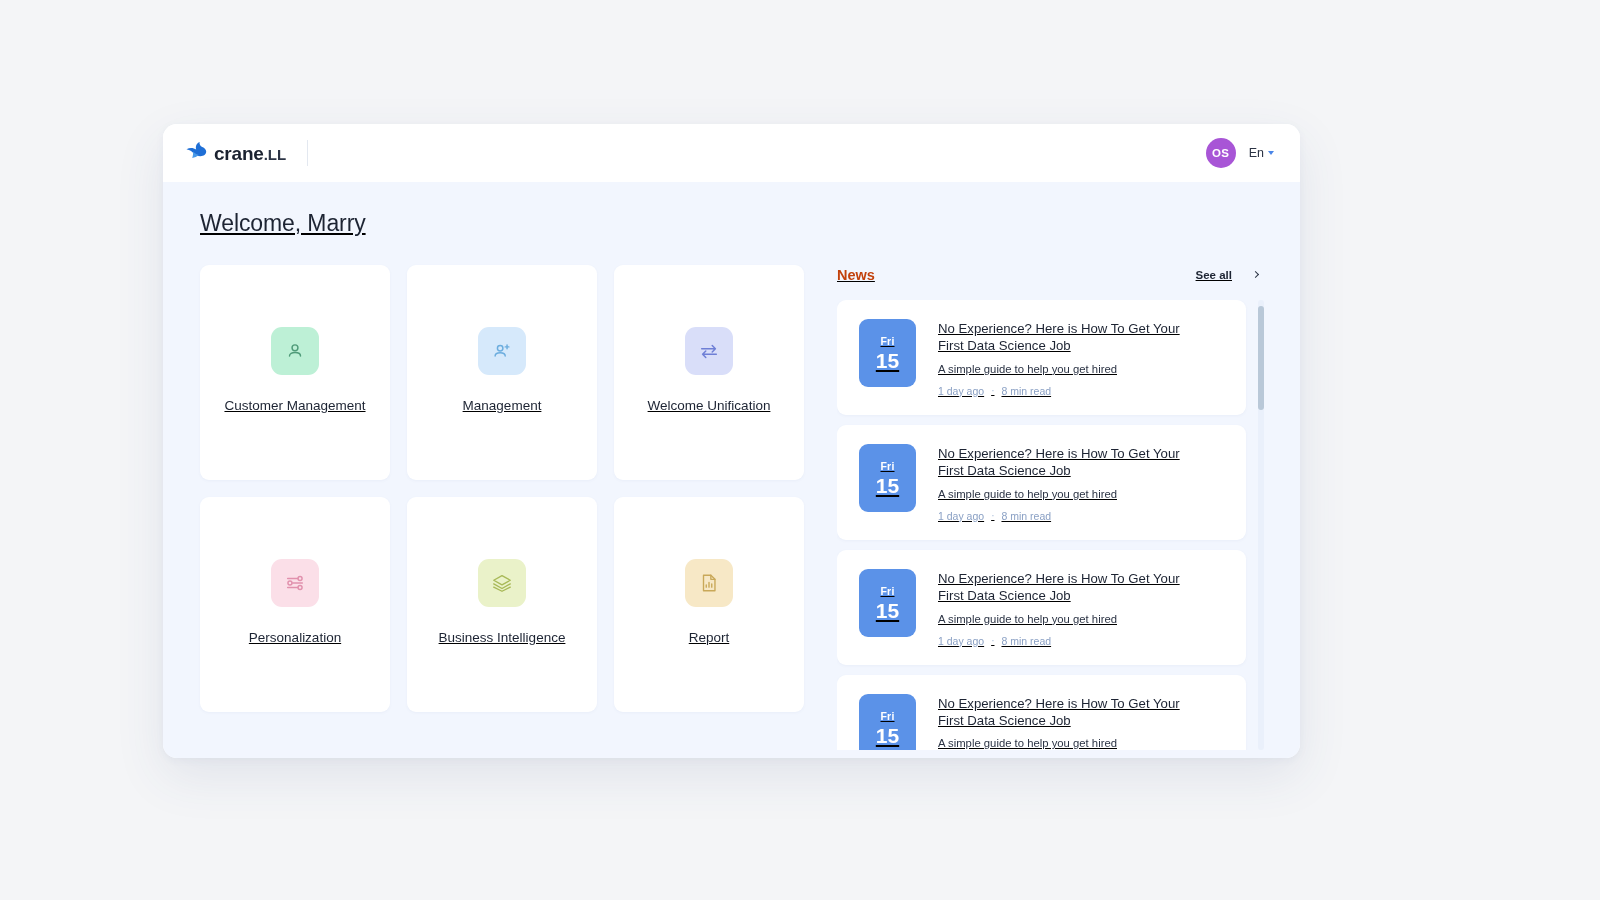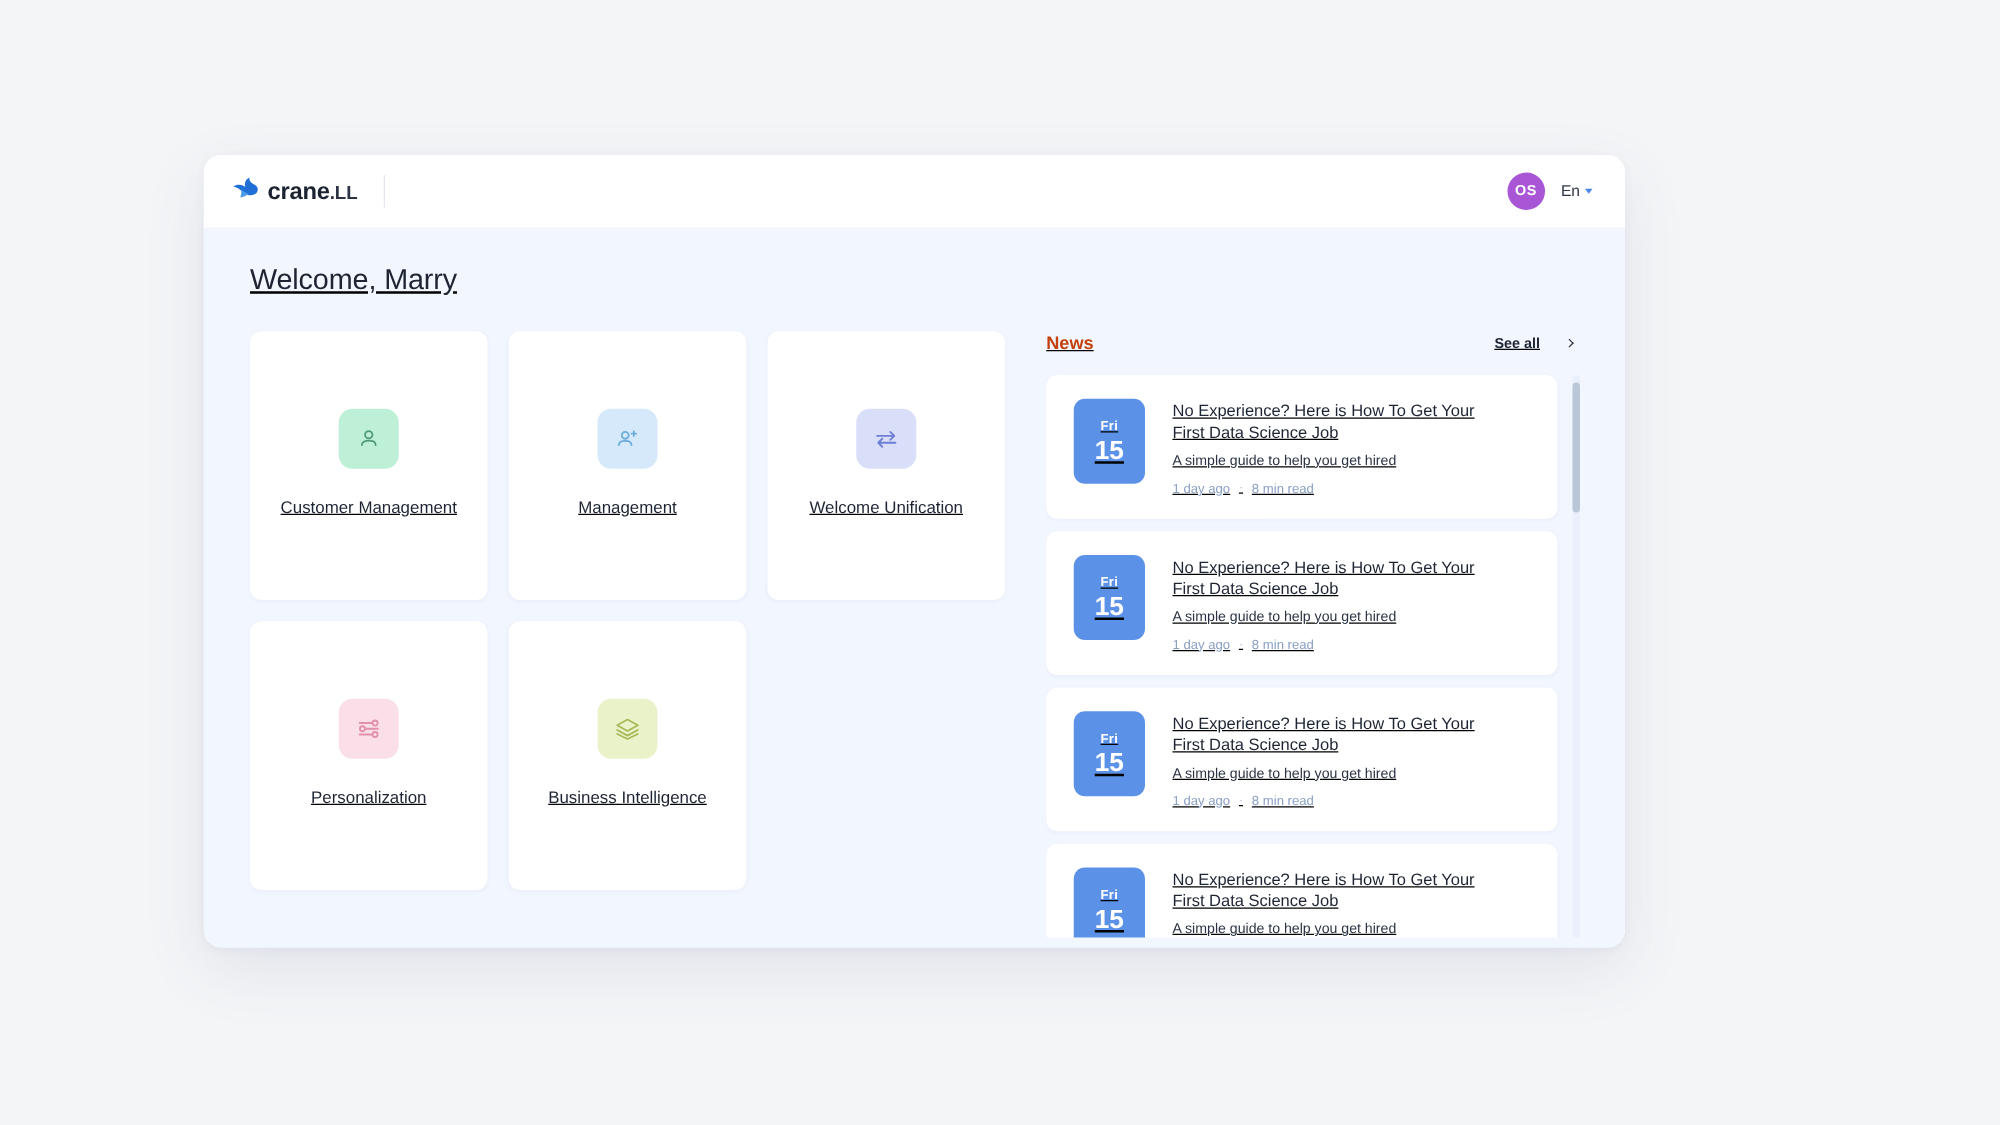--- a/index.html
+++ b/index.html
@@ -375,20 +375,30 @@
             <div class="tile-icon" style="background:#eaf2c9">
               <svg width="22" height="22" viewBox="0 0 24 24" fill="none" stroke="#a8b957" stroke-width="1.5" stroke-linecap="round" stroke-linejoin="round">
                 <path d="M12 4 L21 9 L12 14 L3 9 Z"></path>
                 <path d="M3 13 L12 18 L21 13"></path>
                 <path d="M3 16.5 L12 21 L21 16.5"></path>
               </svg>
             </div>
             <div class="tile-label">Business Intelligence</div>
           </div>
 
+          <div class="tile">
+            <div class="tile-icon" style="background:#f7e8c6">
+              <svg width="22" height="22" viewBox="0 0 24 24" fill="none" stroke="#c9a858" stroke-width="1.5" stroke-linecap="round" stroke-linejoin="round">
+                <path d="M6 3.5 h8 l4.5 4.5 v12.5 h-12.5 Z"></path>
+                <path d="M14 3.5 v4.5 h4.5"></path>
+                <path d="M9 16.5 v-2.5 M12 16.5 v-5 M15 16.5 v-3.5"></path>
+              </svg>
+            </div>
+            <div class="tile-label">Report</div>
+          </div>
 
         </div>
       </div>
 
       <div class="news-col">
 
         <div class="news-head">
           <div class="news-title">News</div>
           <div class="see-all">
             <span class="see-all-label">See all</span>

